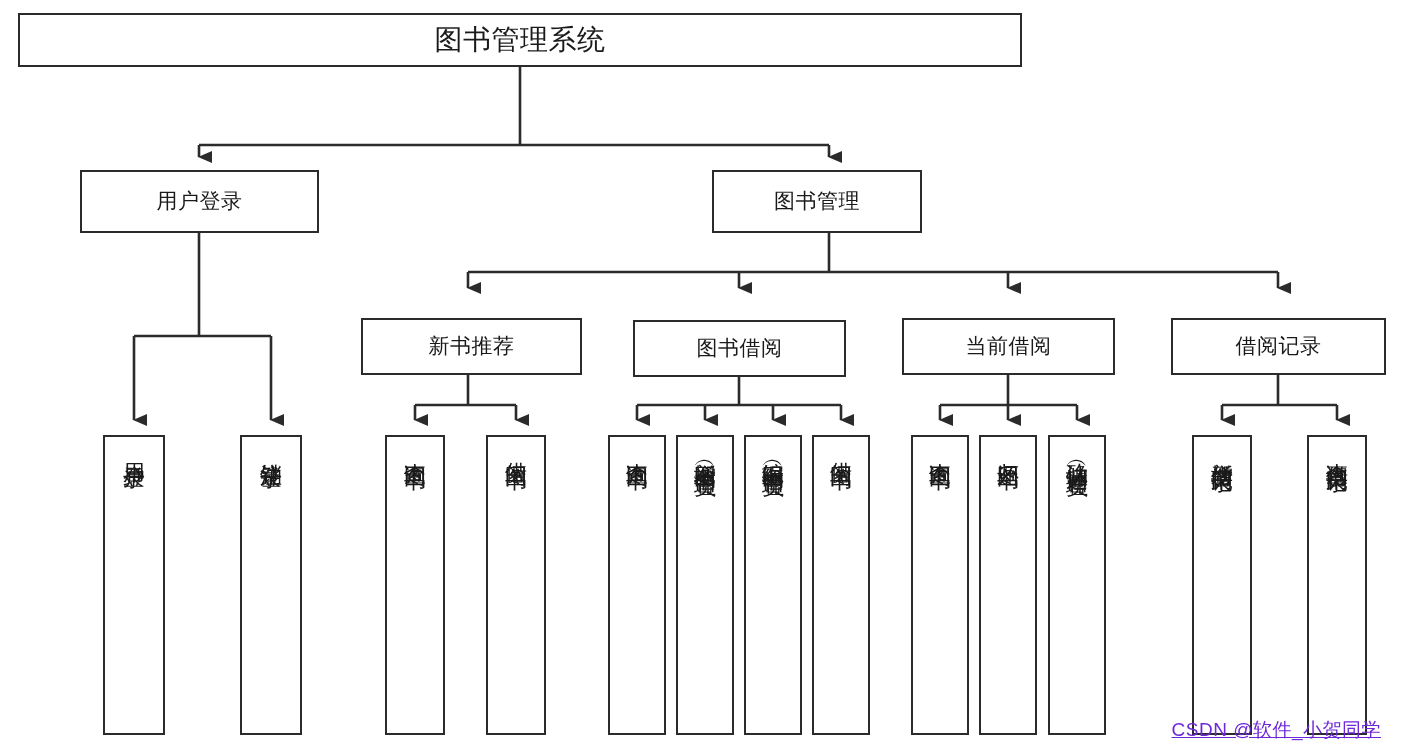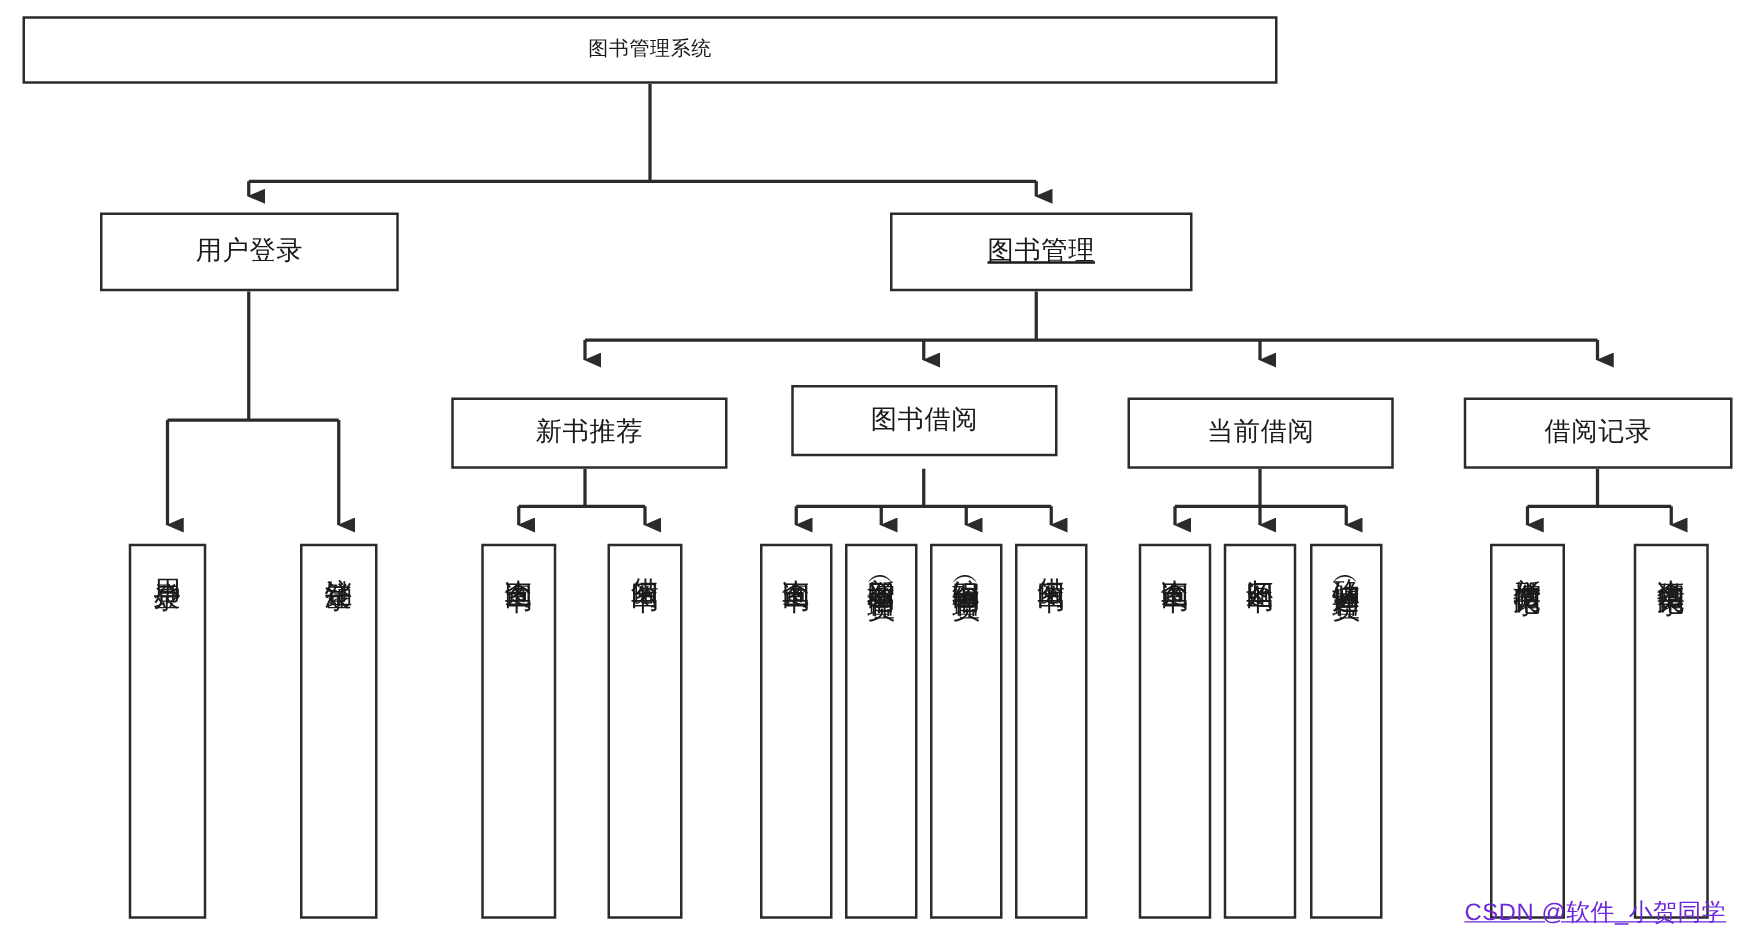--- a/index.html
+++ b/index.html
@@ -43,21 +43,21 @@
     display: block;
     text-align: center;
     line-height: 1.18;
     letter-spacing: 0.5px;
   }
   .node.horizontal .node-label {
     font-size: 21px;
     white-space: nowrap;
   }
   .node.root .node-label {
-    font-size: 16px;
+    font-size: 28px;
   }
   .node.vertical {
     align-items: flex-start;
     justify-content: center;
     padding-top: 8px;
   }
   .node.vertical .node-label {
     writing-mode: vertical-rl;
     text-orientation: upright;
     font-size: 22px;
@@ -136,29 +136,29 @@
   </svg>
 
   <div class="node root horizontal" style="left:18px; top:13px; width:1004px; height:54px;">
     <span class="node-label">图书管理系统</span>
   </div>
 
   <div class="node horizontal" style="left:80px; top:170px; width:239px; height:63px;">
     <span class="node-label">用户登录</span>
   </div>
 
-  <div class="node horizontal" style="left:712px; top:170px; width:242px; height:63px;text-decoration:underline;">
+  <div class="node horizontal" style="left:712px; top:170px; width:210px; height:63px;">
     <span class="node-label">图书管理</span>
   </div>
 
   <div class="node horizontal" style="left:361px; top:318px; width:221px; height:57px;">
     <span class="node-label">新书推荐</span>
   </div>
 
-  <div class="node horizontal" style="left:633px; top:308px; width:213px; height:57px;">
+  <div class="node horizontal" style="left:633px; top:320px; width:213px; height:57px;">
     <span class="node-label">图书借阅</span>
   </div>
 
   <div class="node horizontal" style="left:1171px; top:318px; width:215px; height:57px;">
     <span class="node-label">借阅记录</span>
   </div>
 
   <div class="node horizontal" style="left:902px; top:318px; width:213px; height:57px;">
     <span class="node-label">当前借阅</span>
   </div>

